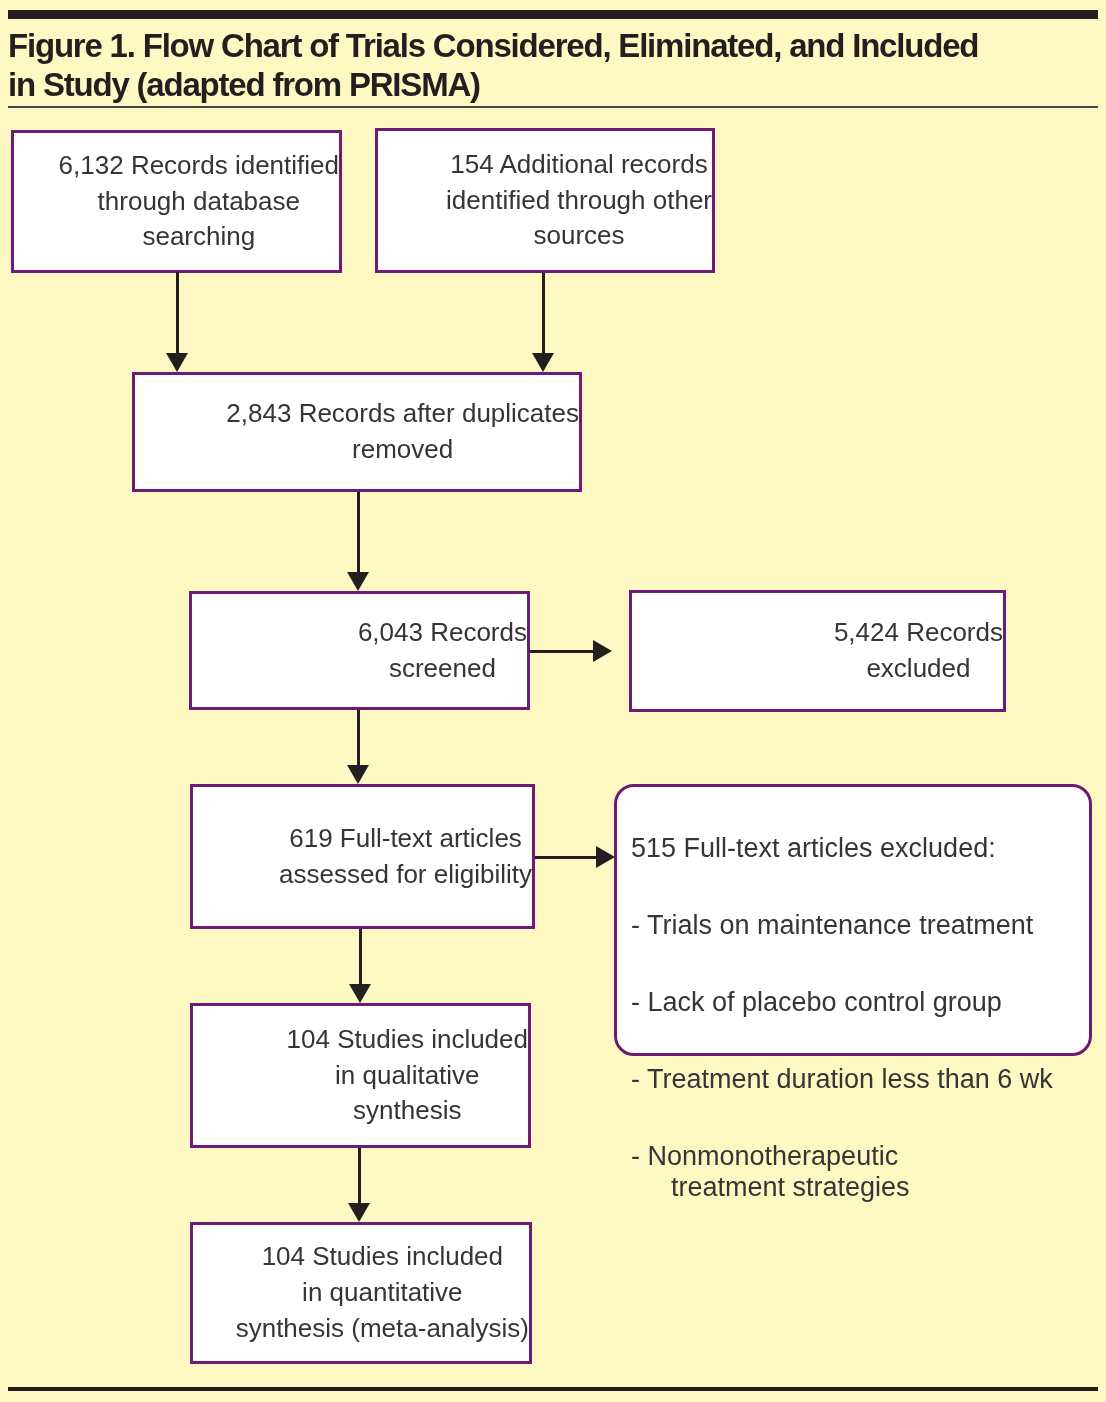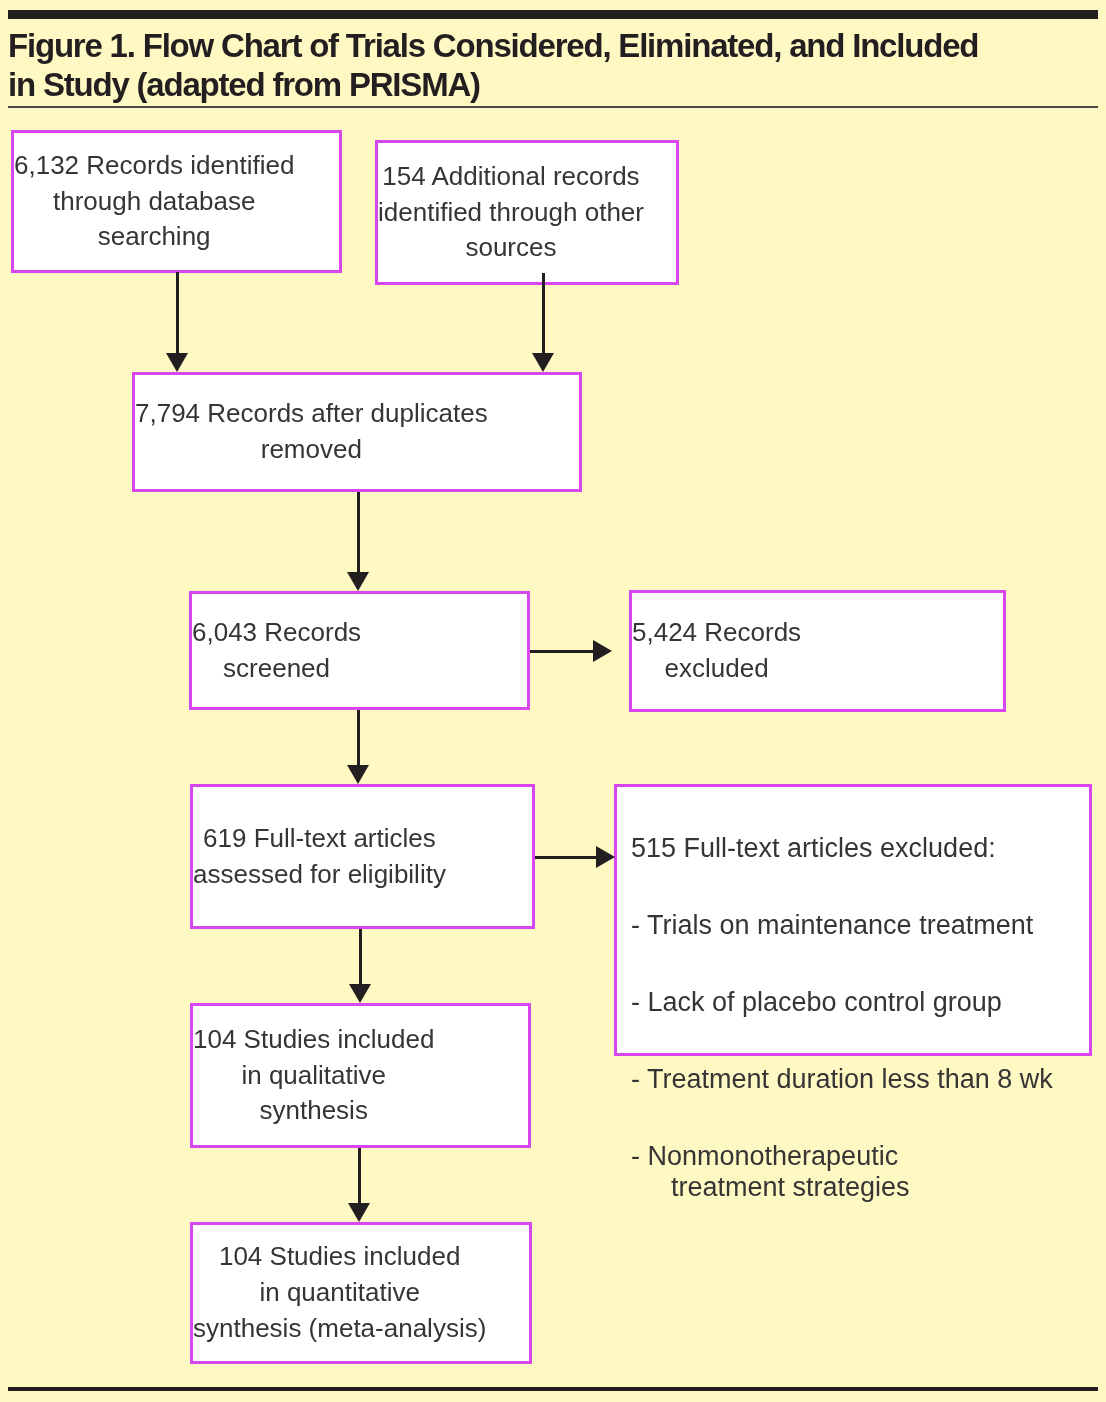--- a/index.html
+++ b/index.html
@@ -11,37 +11,38 @@
   .fig-title {
     position:absolute; left:8px; top:27px; width:1090px;
     font-size:33px; font-weight:bold; letter-spacing:-1.2px; line-height:1.17;
     color:#231f20; white-space:pre-line;
   }
   .title-rule  { position:absolute; left:8px; top:106px; width:1090px; height:2px; background:#4a4748; }
   .bottom-rule { position:absolute; left:8px; top:1387px; width:1090px; height:4px; background:#231f20; }
 
   .box {
     position:absolute; box-sizing:border-box; background:#ffffff;
-    border:3px solid #d946ef; color:#363435;
-    display:flex; align-items:center; justify-content:flex-start;
+    border:3px solid #701a75; color:#363435;
+    display:flex; align-items:center; justify-content:flex-end;
     text-align:center; font-size:26px; line-height:1.38; white-space:pre-line;
   }
   .box-a { left:11px;  top:130px;  width:331px; height:143px; }
-  .box-b { left:375px; top:140px;  width:304px; height:145px; }
+  .box-b { left:375px; top:128px;  width:340px; height:145px; }
   .box-c { left:132px; top:372px;  width:450px; height:120px; }
   .box-d { left:189px; top:591px;  width:341px; height:119px; }
   .box-e { left:629px; top:590px;  width:377px; height:122px; }
   .box-f { left:190px; top:784px;  width:345px; height:145px; }
   .box-h { left:190px; top:1003px; width:341px; height:145px; }
   .box-i { left:190px; top:1222px; width:342px; height:142px; }
 
   .box-g {
     left:614px; top:784px; width:478px; height:272px;
     display:block; text-align:left; font-size:27px; line-height:1.15;
     padding:15px 10px 0 14px;
+    border-radius:20px;
   }
   .ex-header { white-space:normal; }
   .ex-item   { margin-top:15px; padding-left:40px; text-indent:-40px; white-space:pre-line; }
 
   .vline { position:absolute; width:3px;  background:#231f20; }
   .hline { position:absolute; height:3px; background:#231f20; }
   .head-down {
     position:absolute; width:0; height:0;
     border-left:11px solid transparent; border-right:11px solid transparent;
     border-top:19px solid #231f20;
@@ -72,21 +73,21 @@
 identified through other
 sources</span>
   </div>
 
   <div class="vline" style="left:176px; top:272px; height:83px;"></div>
   <div class="head-down" style="left:166px; top:353px;"></div>
   <div class="vline" style="left:542px; top:273px; height:82px;"></div>
   <div class="head-down" style="left:532px; top:353px;"></div>
 
   <div class="box box-c">
-    <span>7,794 Records after duplicates
+    <span>2,843 Records after duplicates
 removed</span>
   </div>
 
   <div class="vline" style="left:357px; top:492px; height:81px;"></div>
   <div class="head-down" style="left:347px; top:572px;"></div>
 
   <div class="box box-d">
     <span>6,043 Records
 screened</span>
   </div>
@@ -102,21 +103,21 @@
   <div class="head-down" style="left:347px; top:765px;"></div>
 
   <div class="box box-f">
     <span>619 Full-text articles
 assessed for eligibility</span>
   </div>
   <div class="box box-g">
     <div class="ex-header">515 Full-text articles excluded:</div>
     <div class="ex-item">- Trials on maintenance treatment</div>
     <div class="ex-item">- Lack of placebo control group</div>
-    <div class="ex-item">- Treatment duration less than 8 wk</div>
+    <div class="ex-item">- Treatment duration less than 6 wk</div>
     <div class="ex-item">- Nonmonotherapeutic
 treatment strategies</div>
   </div>
 
   <div class="hline" style="left:535px; top:856px; width:63px;"></div>
   <div class="head-right" style="left:596px; top:846px;"></div>
 
   <div class="vline" style="left:359px; top:929px; height:56px;"></div>
   <div class="head-down" style="left:349px; top:984px;"></div>
 

